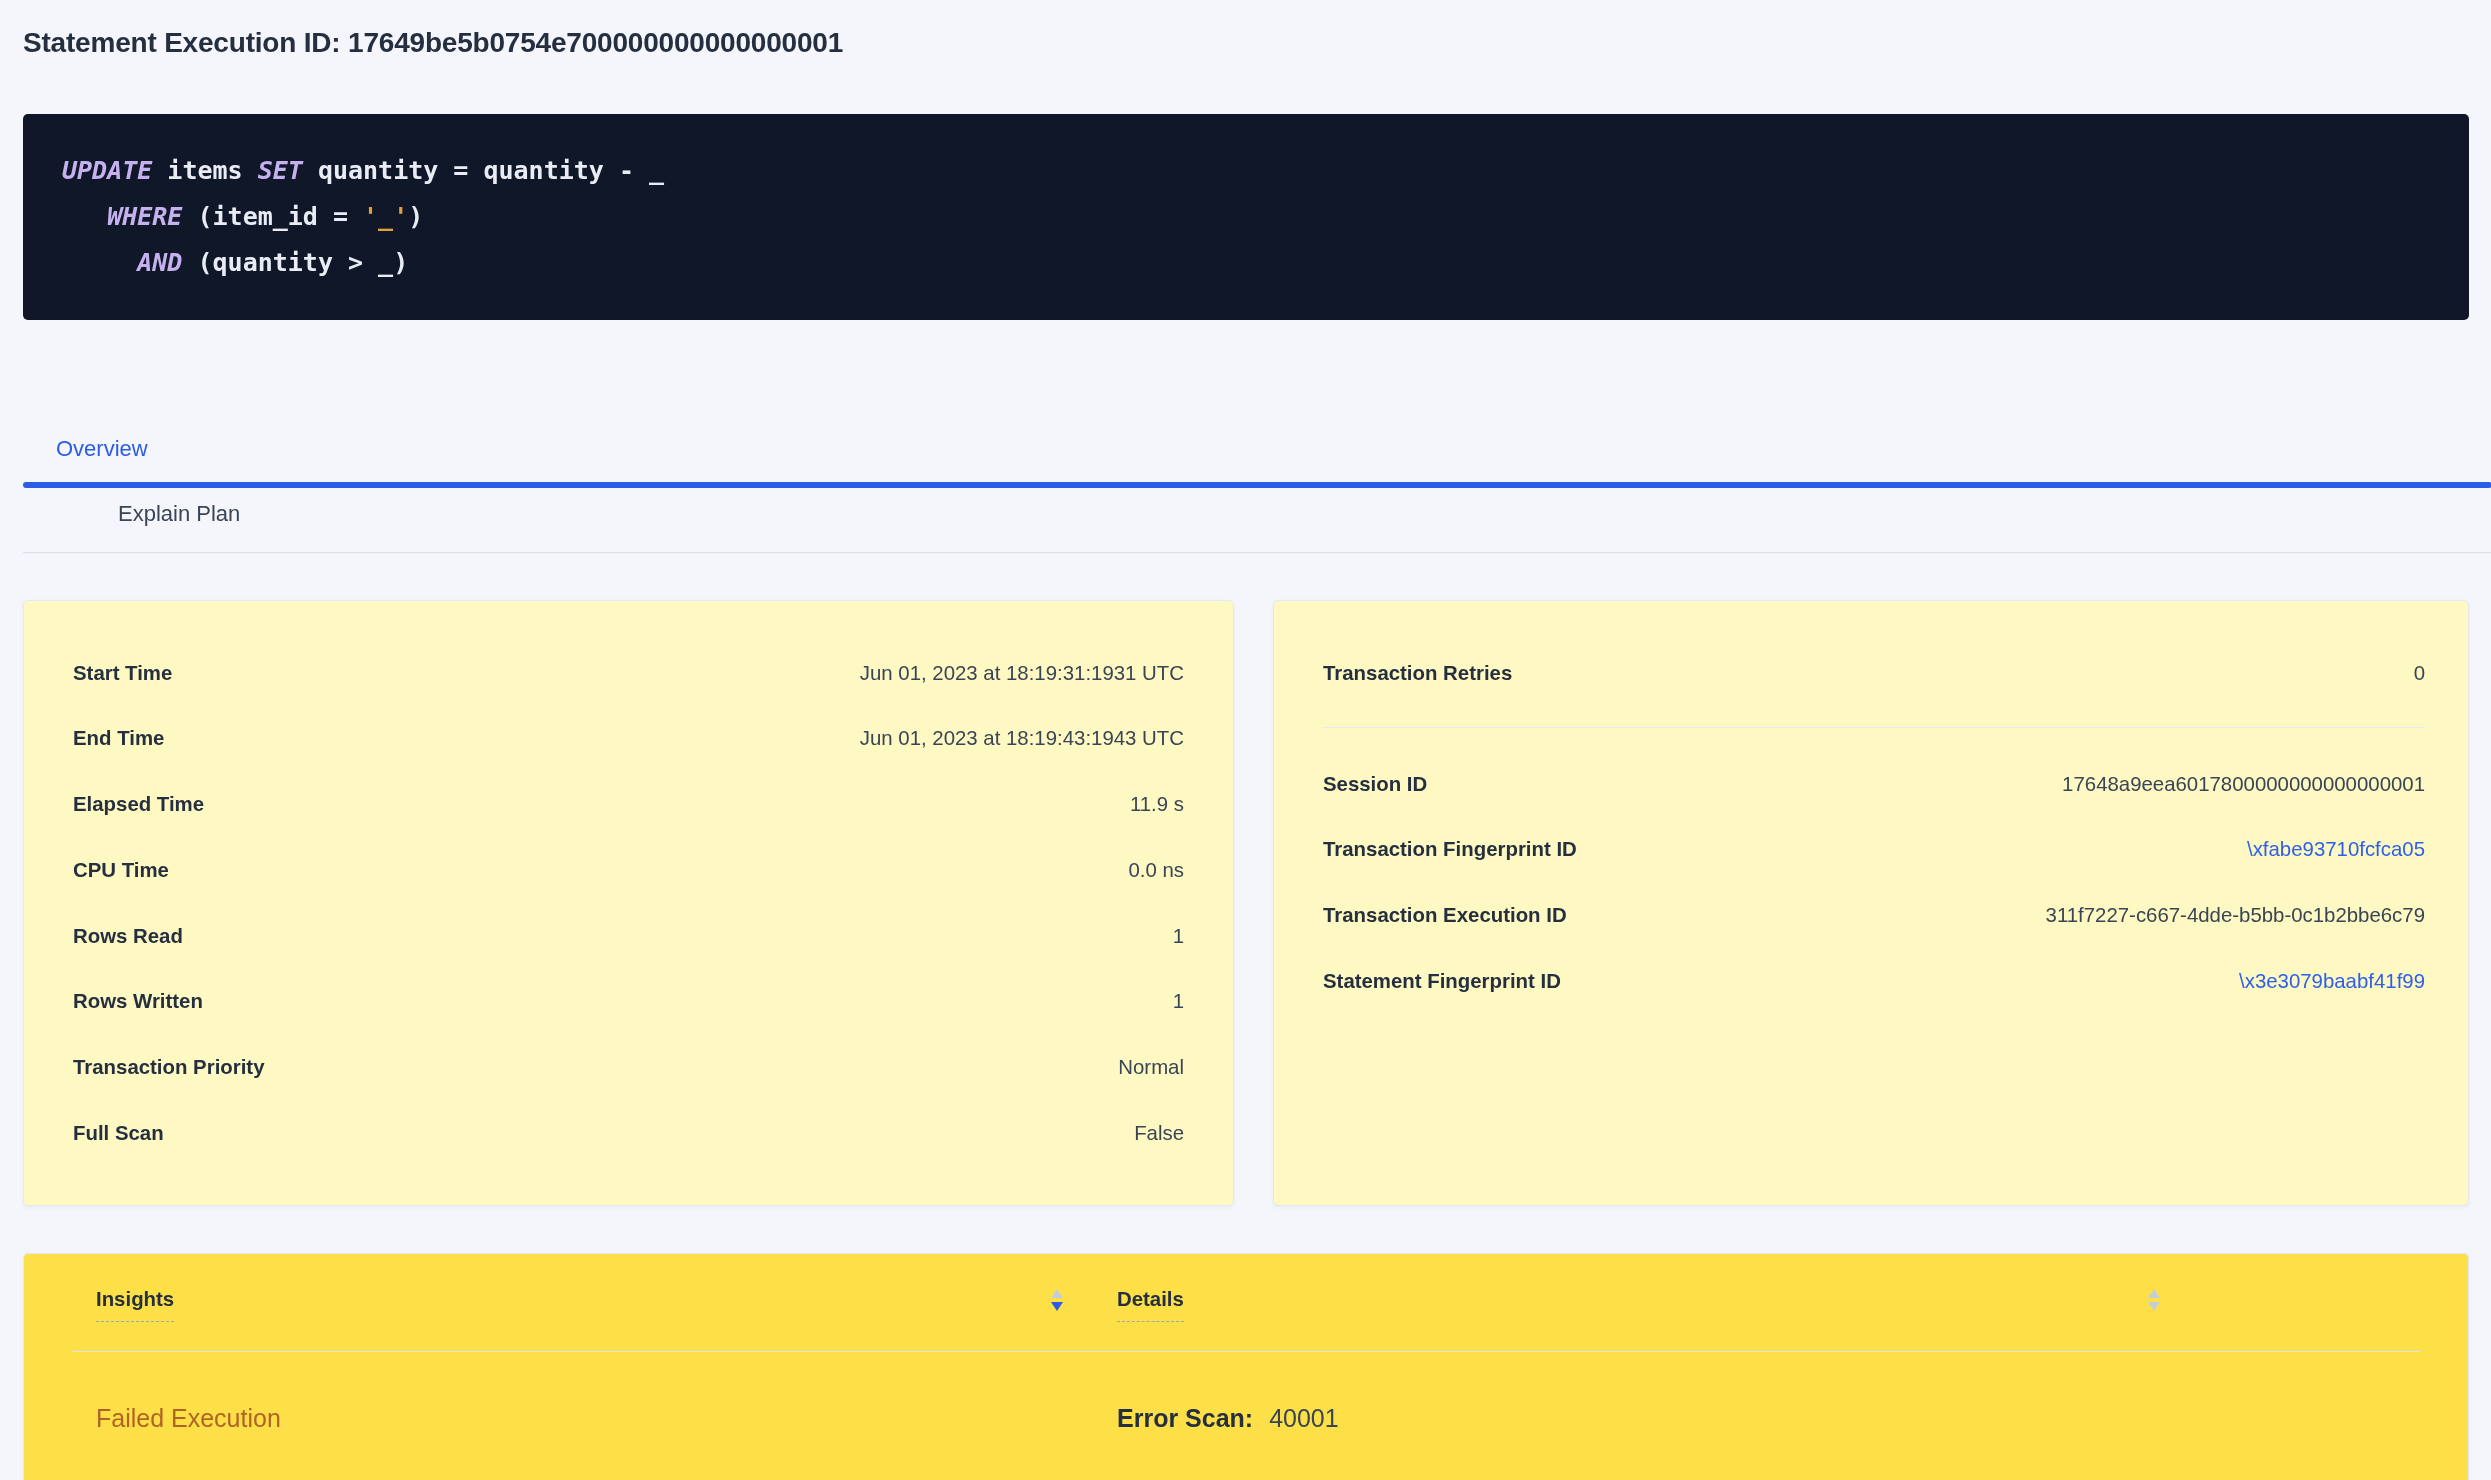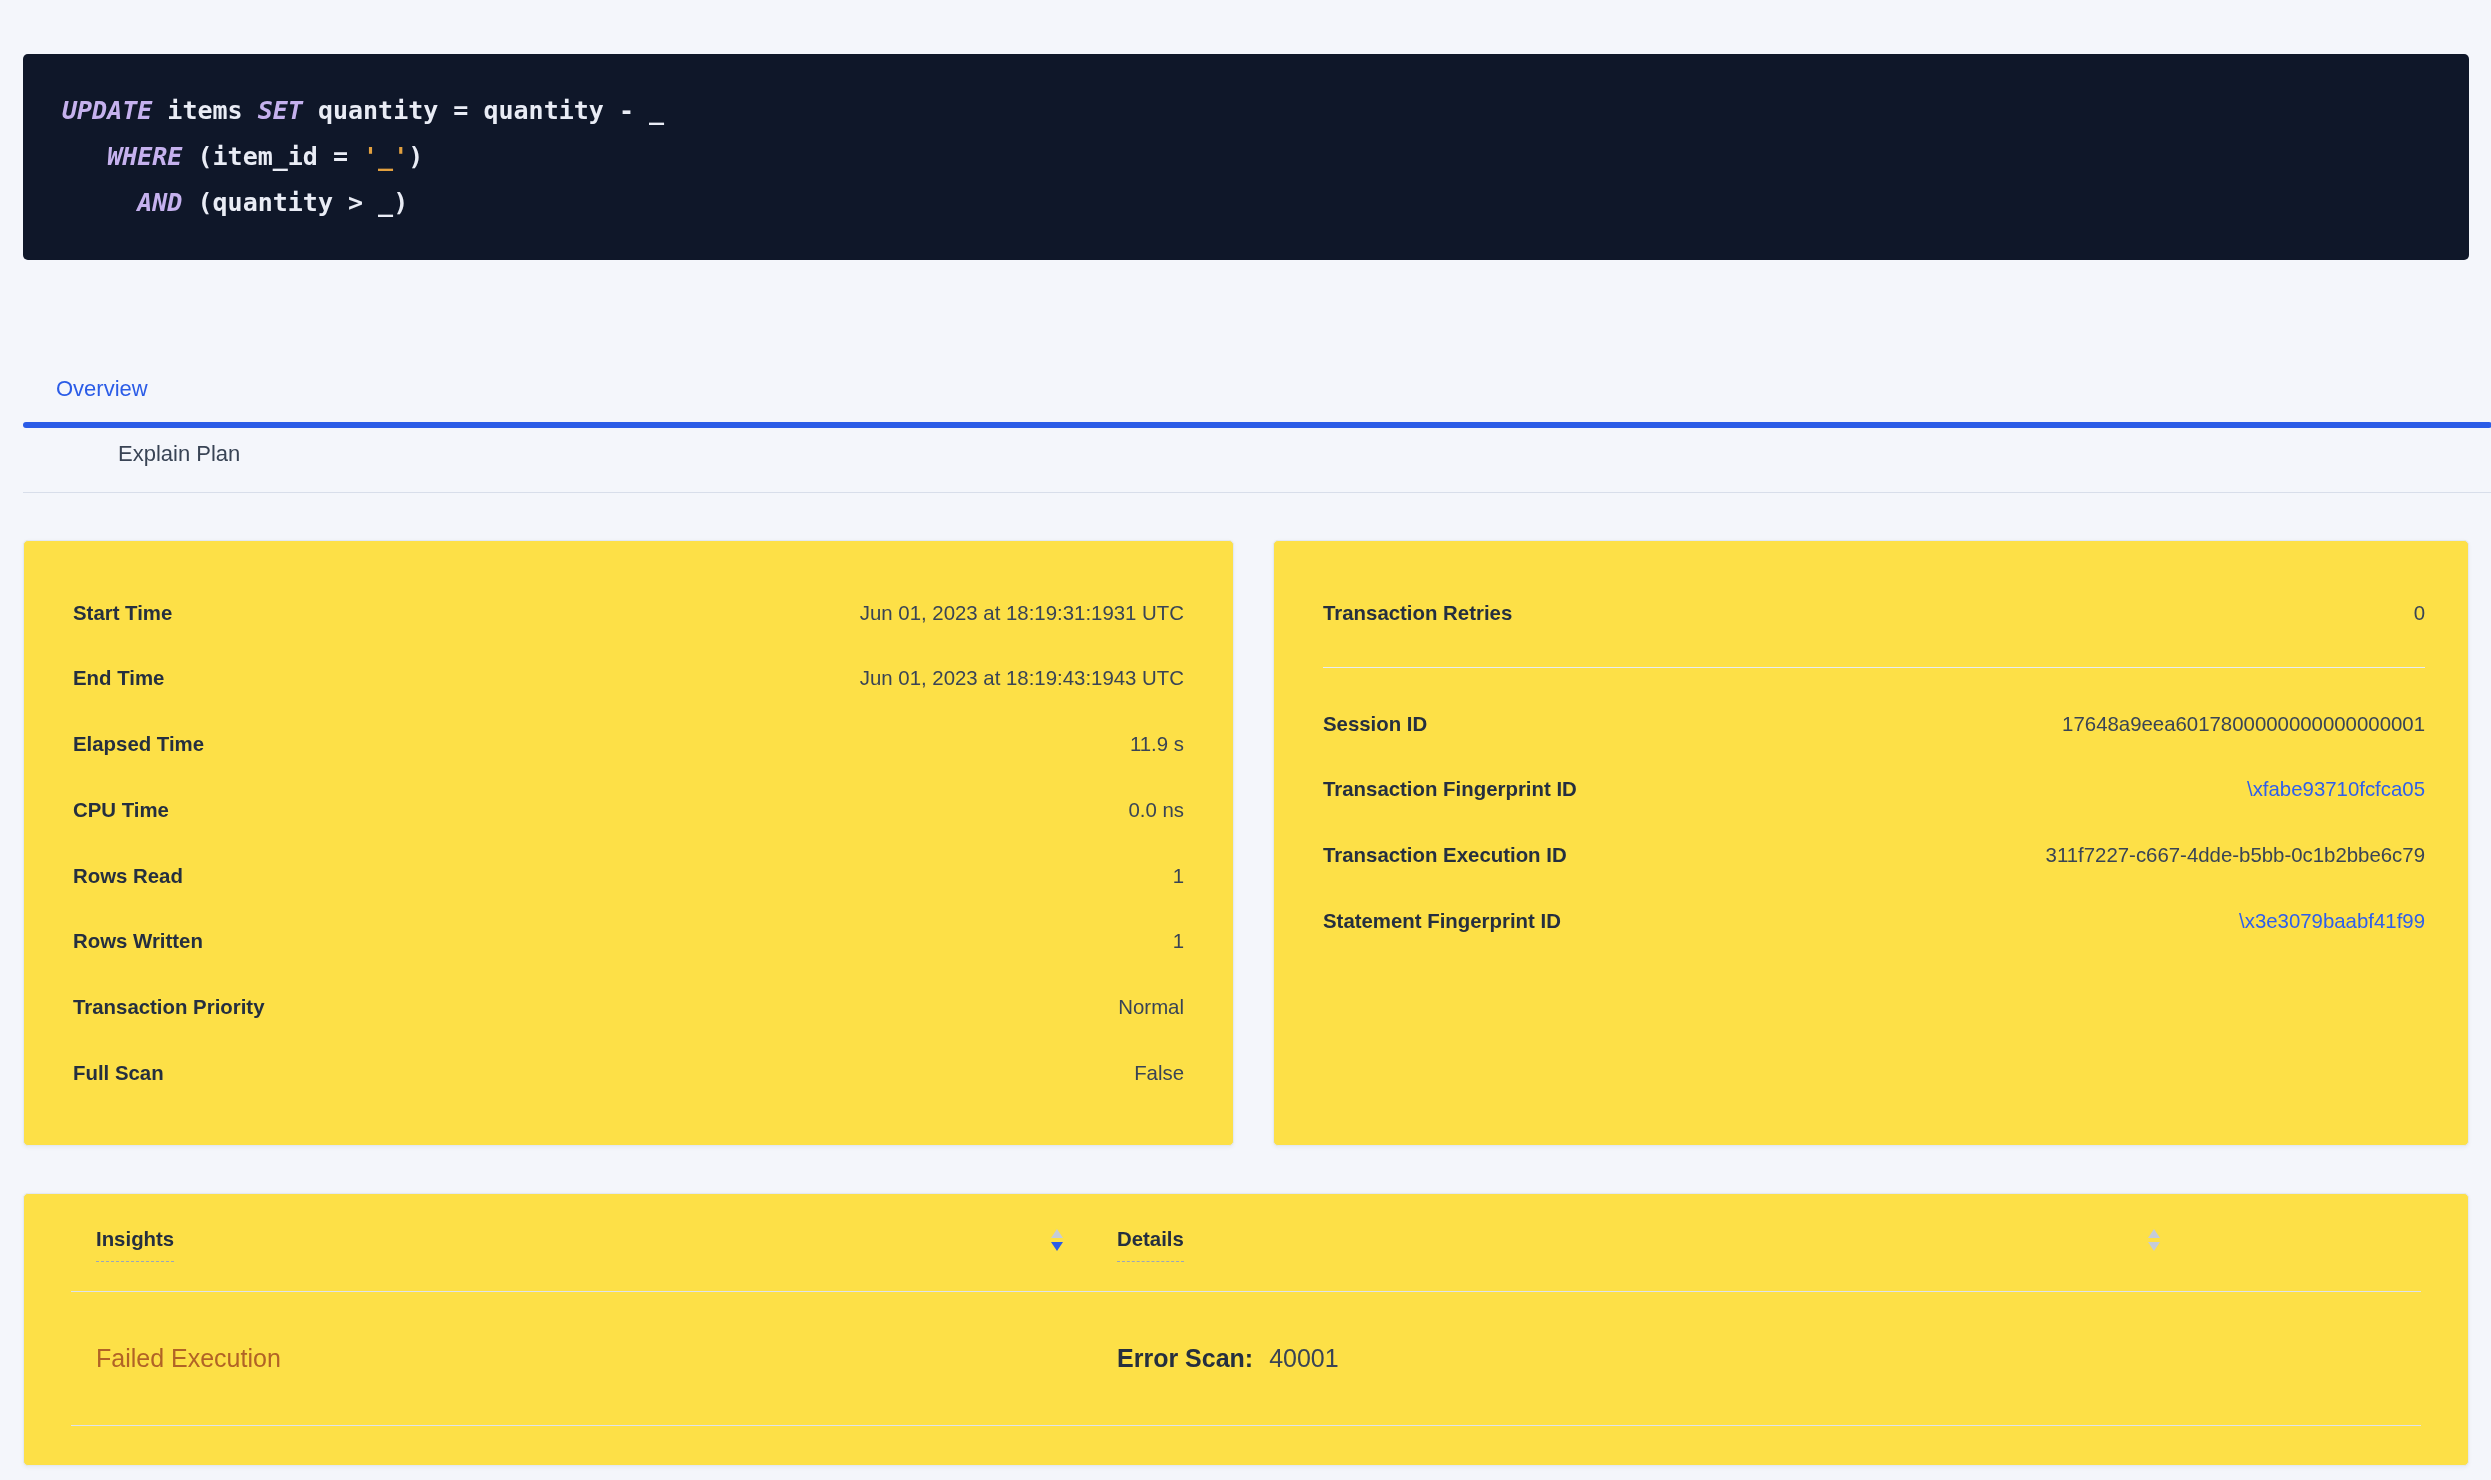--- a/index.html
+++ b/index.html
@@ -48,21 +48,21 @@
   }
   .tab + .tab{margin-left:62px;}
   .tab.active{color:var(--accent-blue);}
   .tab.active::after{
     content:"";position:absolute;left:0;right:0;bottom:-1.9px;
     height:6.8px;border-radius:3.9px;background:var(--accent-blue);
   }
   
   .cards-row{display:flex;gap:39px;margin-top:47px;align-items:stretch;}
   .card{
-    background:#fde047;border:1px solid #e3e9f1;border-radius:4.9px;
+    background:#fef9c3;border:1px solid #e3e9f1;border-radius:4.9px;
     box-shadow:0 1.9px 3.9px rgba(40,55,80,0.05);
   }
   .card.summary{width:1211px;padding:39px 49px;}
   .card.txn{flex:1;padding:39px 43px 39px 49px;}
   .kv-row{
     display:flex;justify-content:space-between;align-items:baseline;
     padding:20.4px 0;font-size:20.4px;line-height:25px;
   }
   .kv-label{font-weight:bold;color:#252f3f;white-space:nowrap;}
   .kv-value{color:#394455;text-align:right;white-space:nowrap;}
@@ -94,20 +94,21 @@
   .td-insights{width:1021px;padding-left:25px;padding-right:29px;color:var(--warning-text);}
   .td-details{width:1097px;padding-left:25px;color:#394455;}
   .detail-label{font-weight:bold;color:#252f3f;}
   .detail-value{margin-left:9px;}
 </style>
 </head>
 <body>
 
 <div class="page">
 
+  <h1 class="page-title">Statement Execution ID: 17649be5b0754e700000000000000001</h1>
 
   <div class="sql-box">
     <div>
         <div class="code-line"><span class="tok-kw">UPDATE</span><span class="tok-pl"> items </span><span class="tok-kw">SET</span><span class="tok-pl"> quantity = quantity - _</span></div>
         <div class="code-line"><span class="tok-pl">   </span><span class="tok-kw">WHERE</span><span class="tok-pl"> (item_id = </span><span class="tok-str">'_'</span><span class="tok-pl">)</span></div>
         <div class="code-line"><span class="tok-pl">     </span><span class="tok-kw">AND</span><span class="tok-pl"> (quantity &gt; _)</span></div>
       </div>
   </div>
 
   <div class="tabs">

